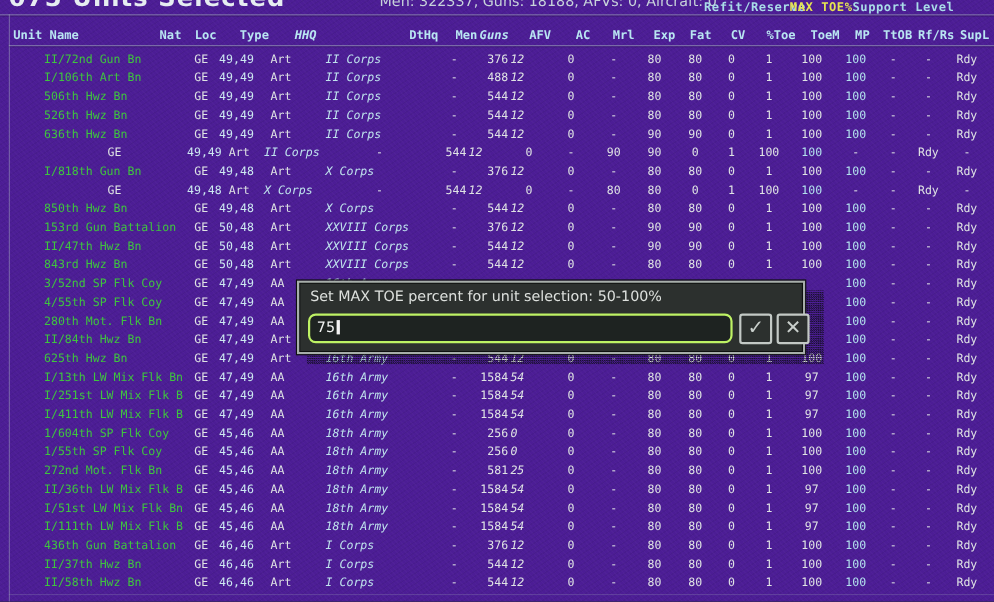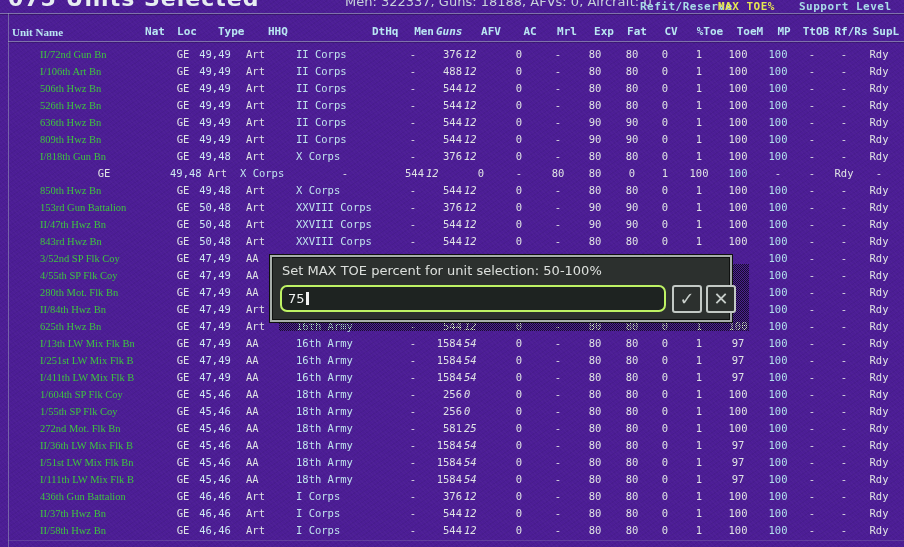--- a/index.html
+++ b/index.html
@@ -31,21 +31,21 @@
     font-family:"DejaVu Sans", sans-serif;
     font-size:13px;color:#c7d3da;white-space:nowrap;z-index:2;
   }
   .toolbar-link{
     position:absolute;top:0;height:13px;line-height:13px;
     font-size:11px;font-weight:bold;letter-spacing:0.5px;
     color:#a9dce8;white-space:nowrap;z-index:2;cursor:pointer;
   }
   .link-refit{left:640px;}
   .link-maxtoe{left:718px;color:#e5e551;}
-  .link-support{left:799px;}
+  .link-support{left:775px;}
 
   .top-divider{position:absolute;left:0;top:13px;width:904px;height:1px;
     background:rgba(170,184,192,0.55);box-shadow:0 1px 0 rgba(0,0,0,0.25);z-index:2;}
   .left-border{position:absolute;left:8px;top:13px;bottom:0;width:1px;
     background:rgba(170,184,192,0.45);z-index:2;}
   .header-divider{position:absolute;left:8px;top:41px;right:0;height:1px;
     background:rgba(170,184,192,0.55);box-shadow:0 1px 0 rgba(0,0,0,0.2);z-index:2;}
   .bottom-line{position:absolute;left:8px;top:540px;right:0;height:1px;
     background:rgba(170,184,192,0.22);z-index:2;}
 
@@ -60,23 +60,23 @@
   .trow{height:17px;line-height:17px;}
   .cell{
     font-size:10.5px;line-height:17px;height:17px;
     text-align:center;white-space:nowrap;overflow:visible;
     color:#dfe3e4;
   }
   .hcell{
     font-size:11px;font-weight:bold;color:#b9e6f2;height:18px;line-height:18px;
     cursor:pointer;
   }
-  .col-name{text-align:left;padding-left:2px;font-family:Liberation Serif, serif;}
+  .col-name{text-align:left;padding-left:2px;}
   .col-type{text-align:left;padding-left:12px;}
-  .col-hhq{text-align:left;padding-left:6px;}
+  .col-hhq{text-align:left;padding-left:6px;font-style:italic;}
   .col-men{text-align:right;padding-right:2px;}
   .col-guns{text-align:left;padding-right:4px;font-style:italic;}
   .trow .col-name{color:#3fc43f;}
   .trow .col-loc{color:#cde9f1;}
   .trow .col-hhq{color:#bfe3ed;}
   .trow .col-toem{color:#b2e0ed;}
 
   
   .dialog-shadow{
     position:absolute;left:279px;top:264px;width:470px;height:67px;z-index:8;
@@ -258,21 +258,20 @@
         <div class="cell col-fat">0</div>
         <div class="cell col-cv">1</div>
         <div class="cell col-toe">100</div>
         <div class="cell col-toem">100</div>
         <div class="cell col-mp">-</div>
         <div class="cell col-ttob">-</div>
         <div class="cell col-rfrs">Rdy</div>
         <div class="cell col-supl">-</div>
       </div>
       <div class="trow">
-        <div class="cell col-name">809th Hwz Bn</div>
         <div class="cell col-nat">GE</div>
         <div class="cell col-loc">49,49</div>
         <div class="cell col-type">Art</div>
         <div class="cell col-hhq">II Corps</div>
         <div class="cell col-dthq">-</div>
         <div class="cell col-men">544</div>
         <div class="cell col-guns">12</div>
         <div class="cell col-afv">0</div>
         <div class="cell col-ac">-</div>
         <div class="cell col-mrl">90</div>

